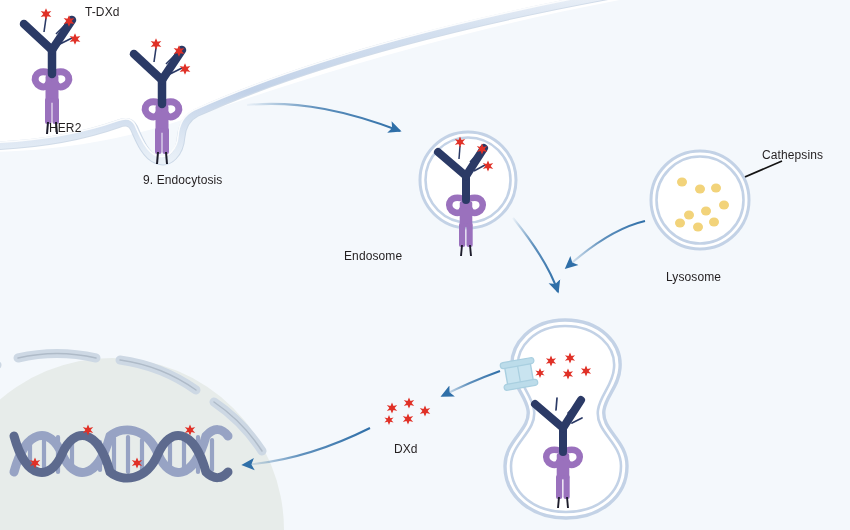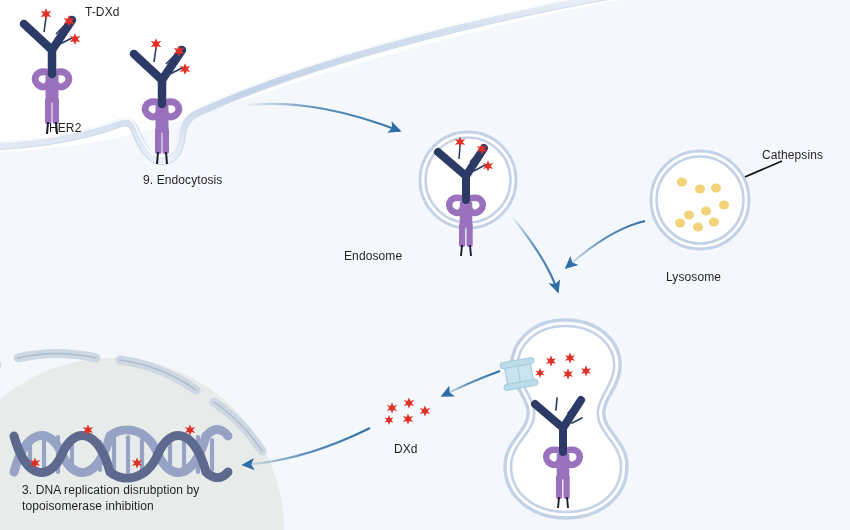--- a/index.html
+++ b/index.html
@@ -385,16 +385,14 @@
     </g>
   </svg>
 
   <div class="lbl" style="left:85px;top:5px;">T-DXd</div>
   <div class="lbl" style="left:49px;top:121px;text-align:right;">HER2</div>
   <div class="lbl" style="left:143px;top:173px;">9. Endocytosis</div>
   <div class="lbl" style="left:344px;top:210px;margin-top:39px;">Endosome</div>
   <div class="lbl" style="left:762px;top:148px;">Cathepsins</div>
   <div class="lbl" style="left:666px;top:270px;text-align:right;">Lysosome</div>
   <div class="lbl" style="left:394px;top:427px;margin-top:15px;">DXd</div>
-  <div class="lbl left" style="left:22px;top:483px;width:230px;">3. DNA replication disrubption  by
-topoisomerase inhibition</div>
 
 </div>
 
 </body></html>

